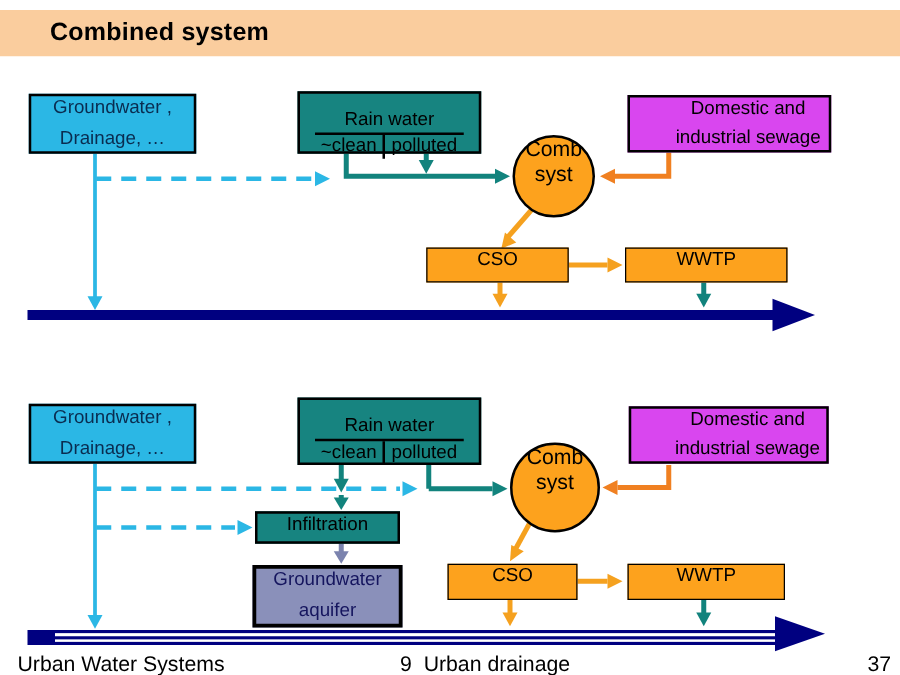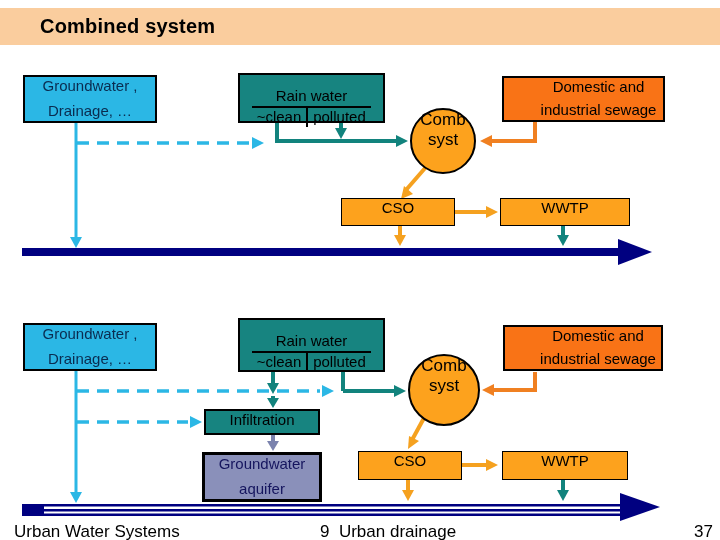--- a/index.html
+++ b/index.html
@@ -17,21 +17,21 @@
   }
   svg.connectors{position:absolute;left:0;top:0;z-index:1;}
   .box{
     position:absolute;box-sizing:border-box;z-index:2;
     display:flex;flex-direction:column;align-items:center;justify-content:space-between;
     text-align:center;font-size:15px;line-height:1.25;color:#000;
     border:2px solid #000;
   }
   .cyanbox{background:#2BB7E5;color:#0A2C50;}
   .tealbox{background:#178480;color:#000;}
-  .redorangebox{background:#f97316;color:#000;padding-left:30px;}
+  .redorangebox{background:#d946ef;color:#000;padding-left:30px;}
   .orangebox{background:#FDA21D;color:#000;border:1px solid #000;}
   .slatebox{background:#8A90BA;border:3px solid #000;color:#15155E;}
   .circle{
     position:absolute;box-sizing:border-box;z-index:2;border-radius:50%;
     background:#FDA21D;border:2px solid #000;display:flex;flex-direction:column;
     align-items:center;justify-content:flex-start;text-align:center;
     font-size:17px;line-height:1.15;color:#000;
   }
   .rainbox{padding:12px;}
   .rain-top{

